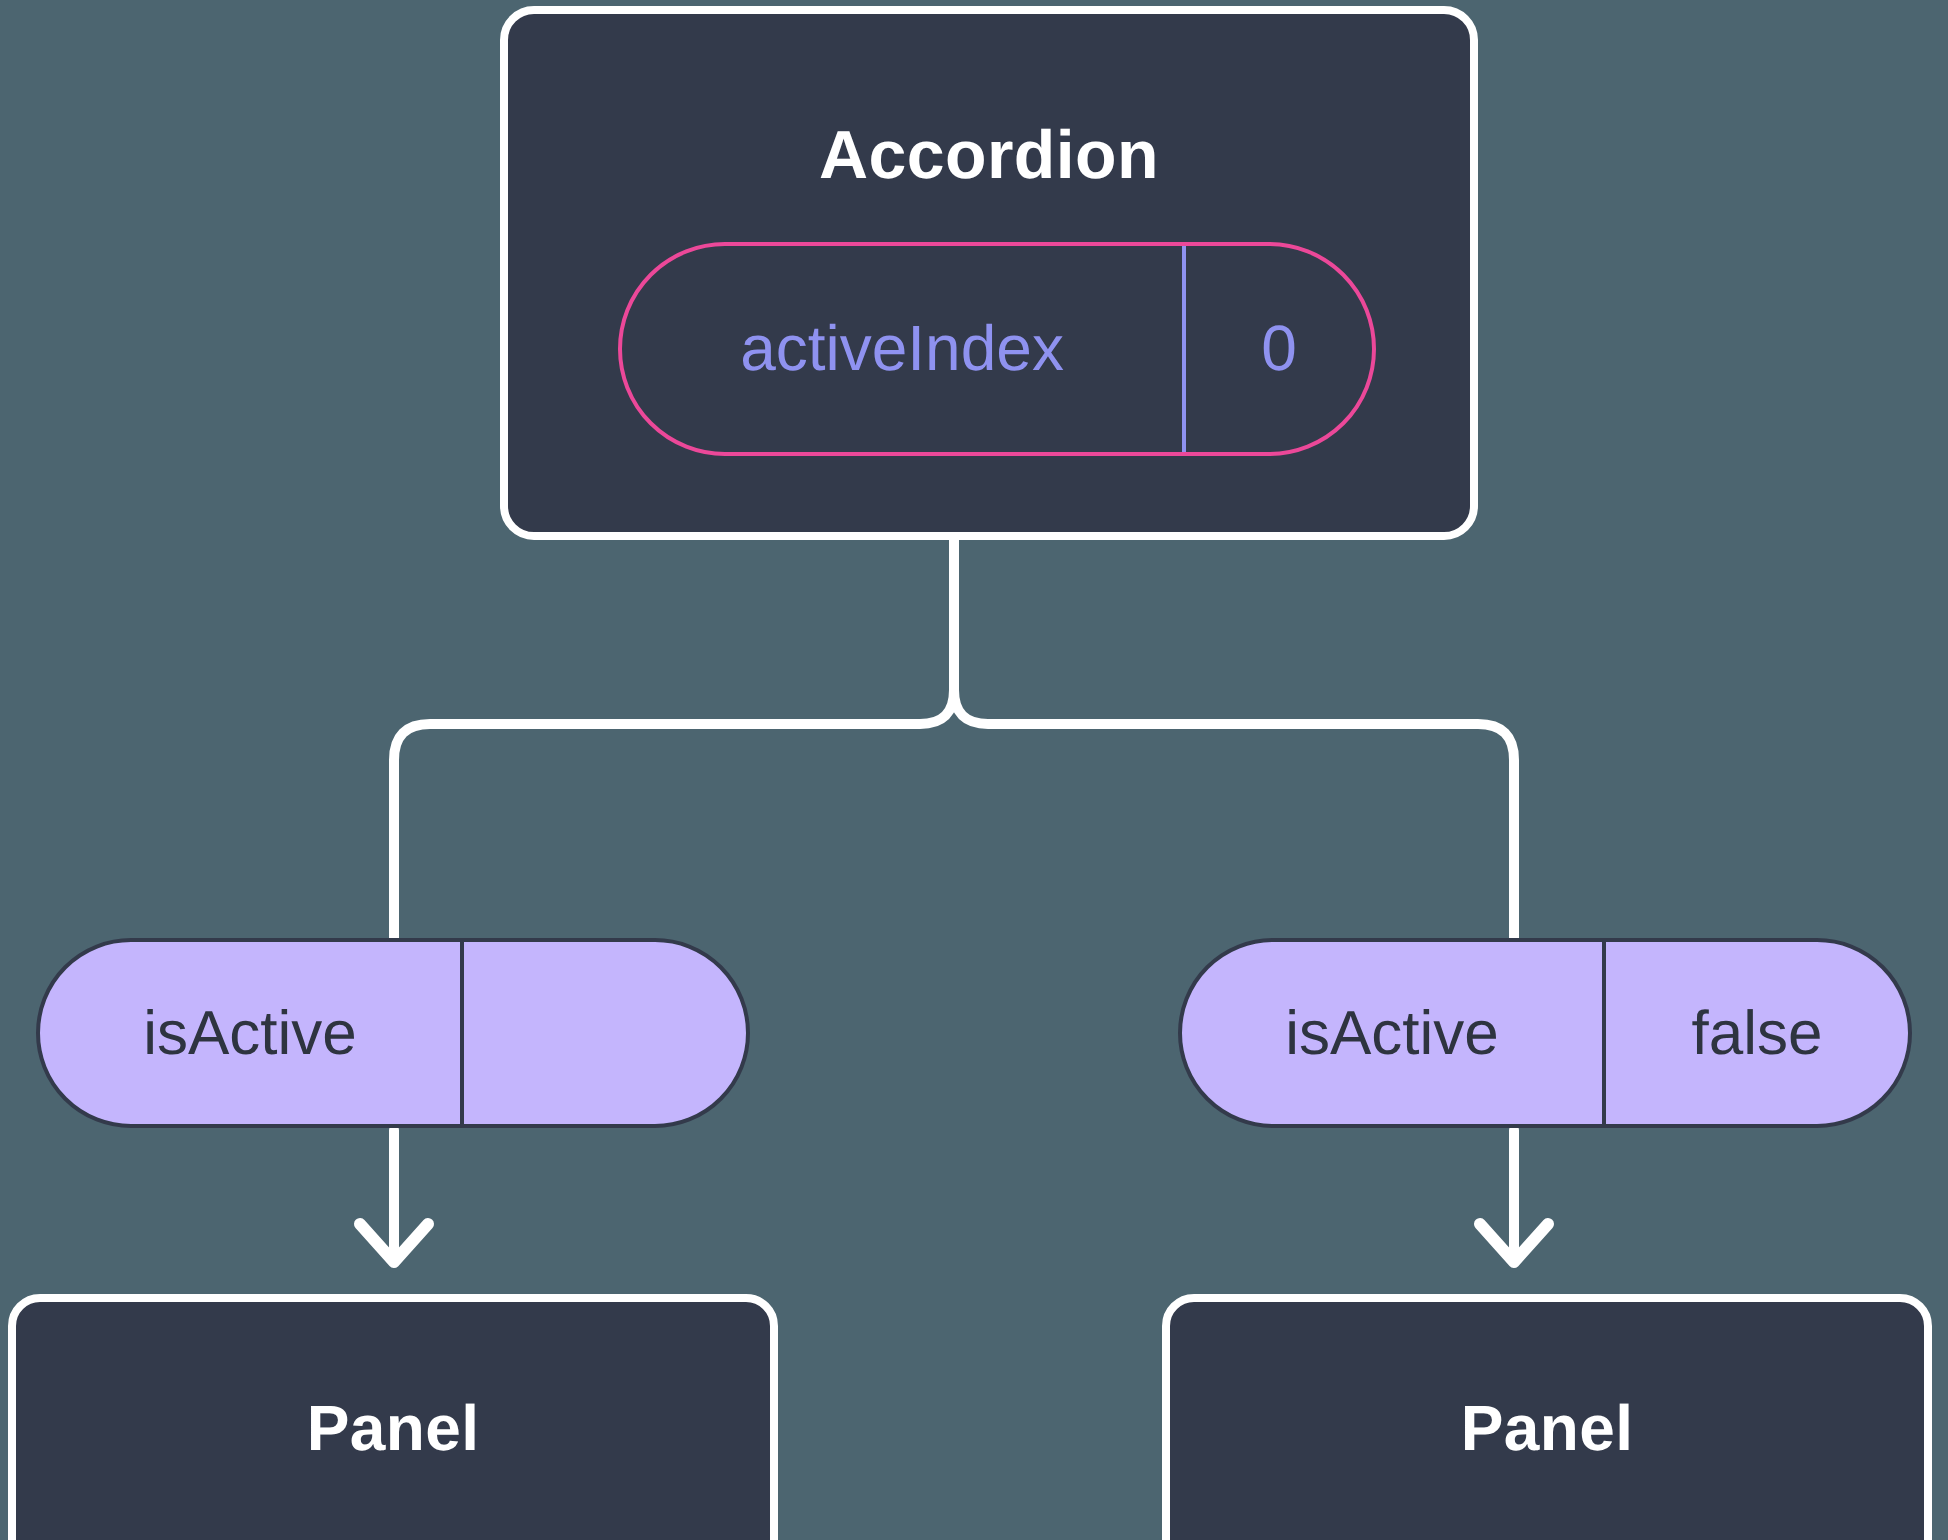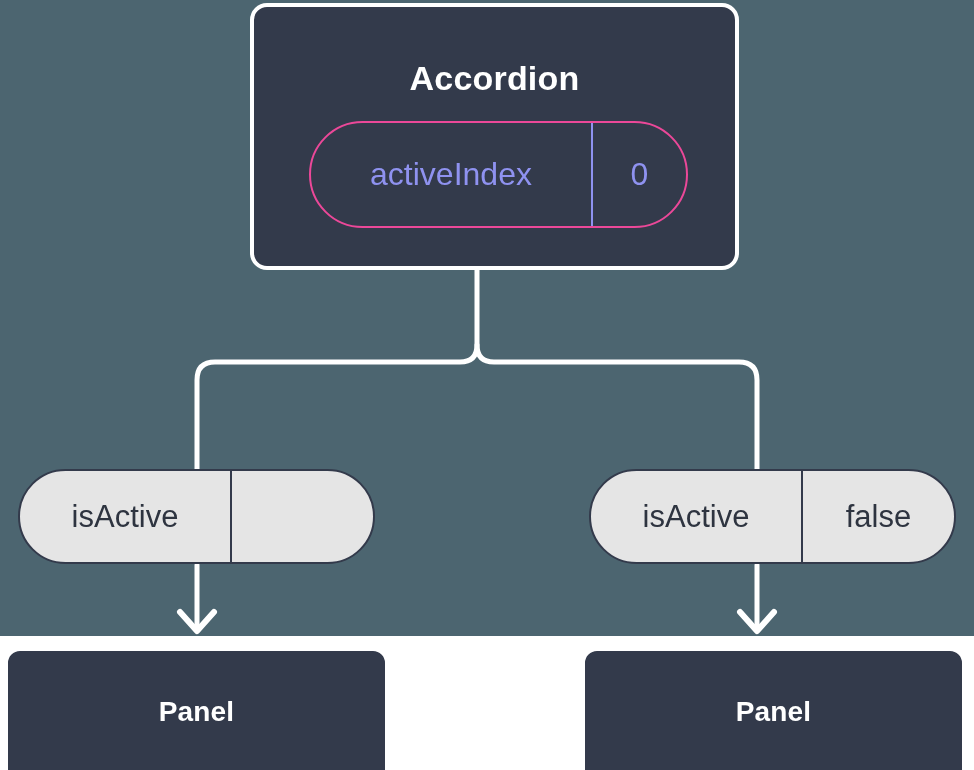--- a/index.html
+++ b/index.html
@@ -9,21 +9,21 @@
   body {
     width: 974px;
     height: 770px;
     overflow: hidden;
     font-family: "Liberation Sans", sans-serif;
   }
 
   #diagram-root {
     position: relative;
     width: 974px;
-    height: 636px;
+    height: 770px;
     background: #4c6570;
   }
 
   
   #connector-layer {
     position: absolute;
     left: 0;
     top: 0;
     width: 974px;
     height: 770px;
@@ -93,21 +93,21 @@
     justify-content: center;
     color: #8f92f0;
     font-size: 32px;
   }
 
   
   .prop-pill {
     position: absolute;
     box-sizing: border-box;
     height: 95px;
-    background: #e5e5e5;
+    background: #c4b5fd;
     border: 2px solid #333a4b;
     border-radius: 48px;
     display: flex;
     align-items: stretch;
     overflow: hidden;
   }
   .prop-pill .pill-key {
     display: flex;
     align-items: center;
     justify-content: center;
@@ -147,21 +147,21 @@
     height: 140px;
   }
   #panel-right {
     left: 581px;
     top: 647px;
     width: 385px;
     height: 140px;
   }
   .panel-title {
     top: 45px;
-    font-size: 28px;
+    font-size: 32px;
     font-weight: 600;
   }
 </style>
 </head>
 <body>
 
 <div id="diagram-root">
 
   <svg id="connector-layer" viewBox="0 0 974 770" width="974" height="770" xmlns="http://www.w3.org/2000/svg">
 

